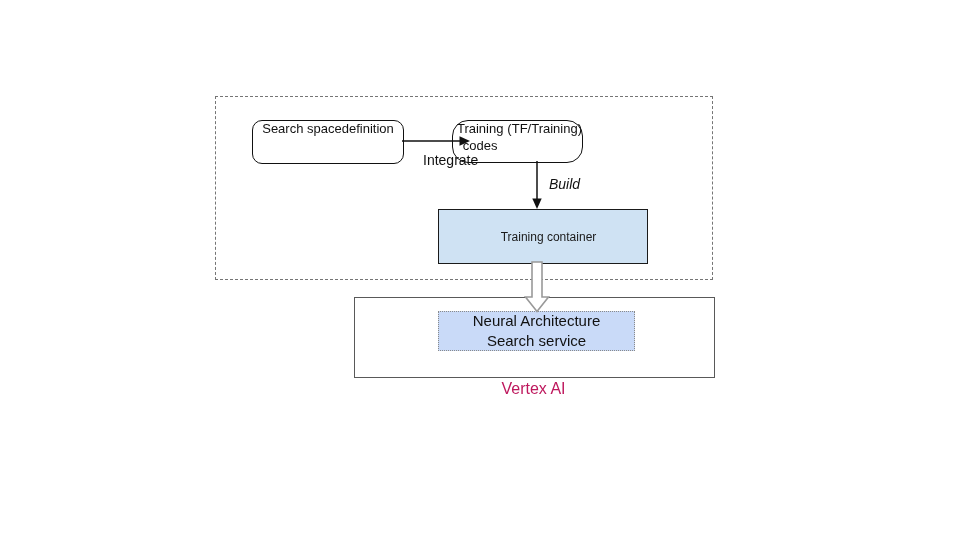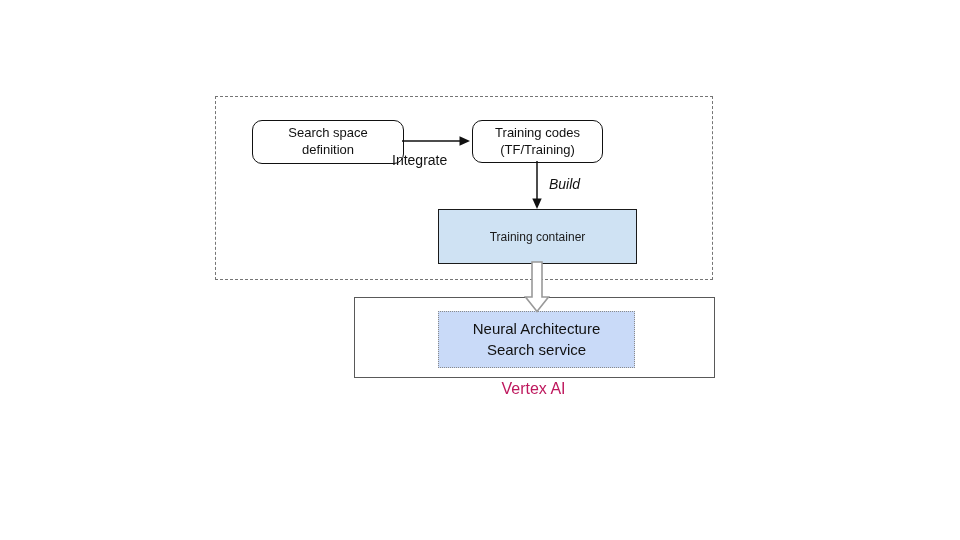--- a/index.html
+++ b/index.html
@@ -26,64 +26,65 @@
     border: 1px dashed #757575;
     background: transparent;
   }
 
   
   .rounded-box {
     border: 1.5px solid #111111;
     border-radius: 10px;
     background: #ffffff;
     display: flex;
-    flex-direction: column;
-    align-items: center;
+    align-items: flex-start;
     justify-content: center;
     text-align: center;
     font-size: 13px;
     line-height: 1.3;
     color: #111111;
   }
   .search-space-box {
     left: 252px;
     top: 120px;
     width: 150px;
     height: 42px;
   }
   .training-codes-box {
-    left: 472px;
+    left: 452px;
     top: 120px;
     width: 129px;
     height: 41px;
+    border-radius: 16px;
   }
 
   
   .training-container-box {
     left: 438px;
     top: 209px;
     width: 197px;
     height: 53px;
     background: #cfe2f3;
     border: 1px solid #1a1a1a;
     display: flex;
     align-items: center;
     justify-content: center;
     font-size: 12px;
     color: #1a1a1a;
+    padding-left: 11px;
   }
 
   
   .arrow-label {
     color: #111111;
     font-size: 14px;
     white-space: nowrap;
   }
   .integrate-label {
-    left: 392px;
+    left: 423px;
     top: 152px;
     text-align: center;
   }
   .build-label {
     left: 549px;
     top: 176px;
     font-style: italic;
   }
 
   
@@ -94,21 +95,21 @@
     height: 79px;
     border: 1.5px solid #595959;
     background: #ffffff;
   }
 
   
   .nas-box {
     left: 438px;
     top: 311px;
     width: 197px;
-    height: 57px;
+    height: 40px;
     background: #c9daf8;
     border: 1.2px dotted #8a8a8a;
     display: flex;
     flex-direction: column;
     align-items: center;
     justify-content: center;
     text-align: center;
     font-size: 15px;
     line-height: 1.35;
     color: #111111;

